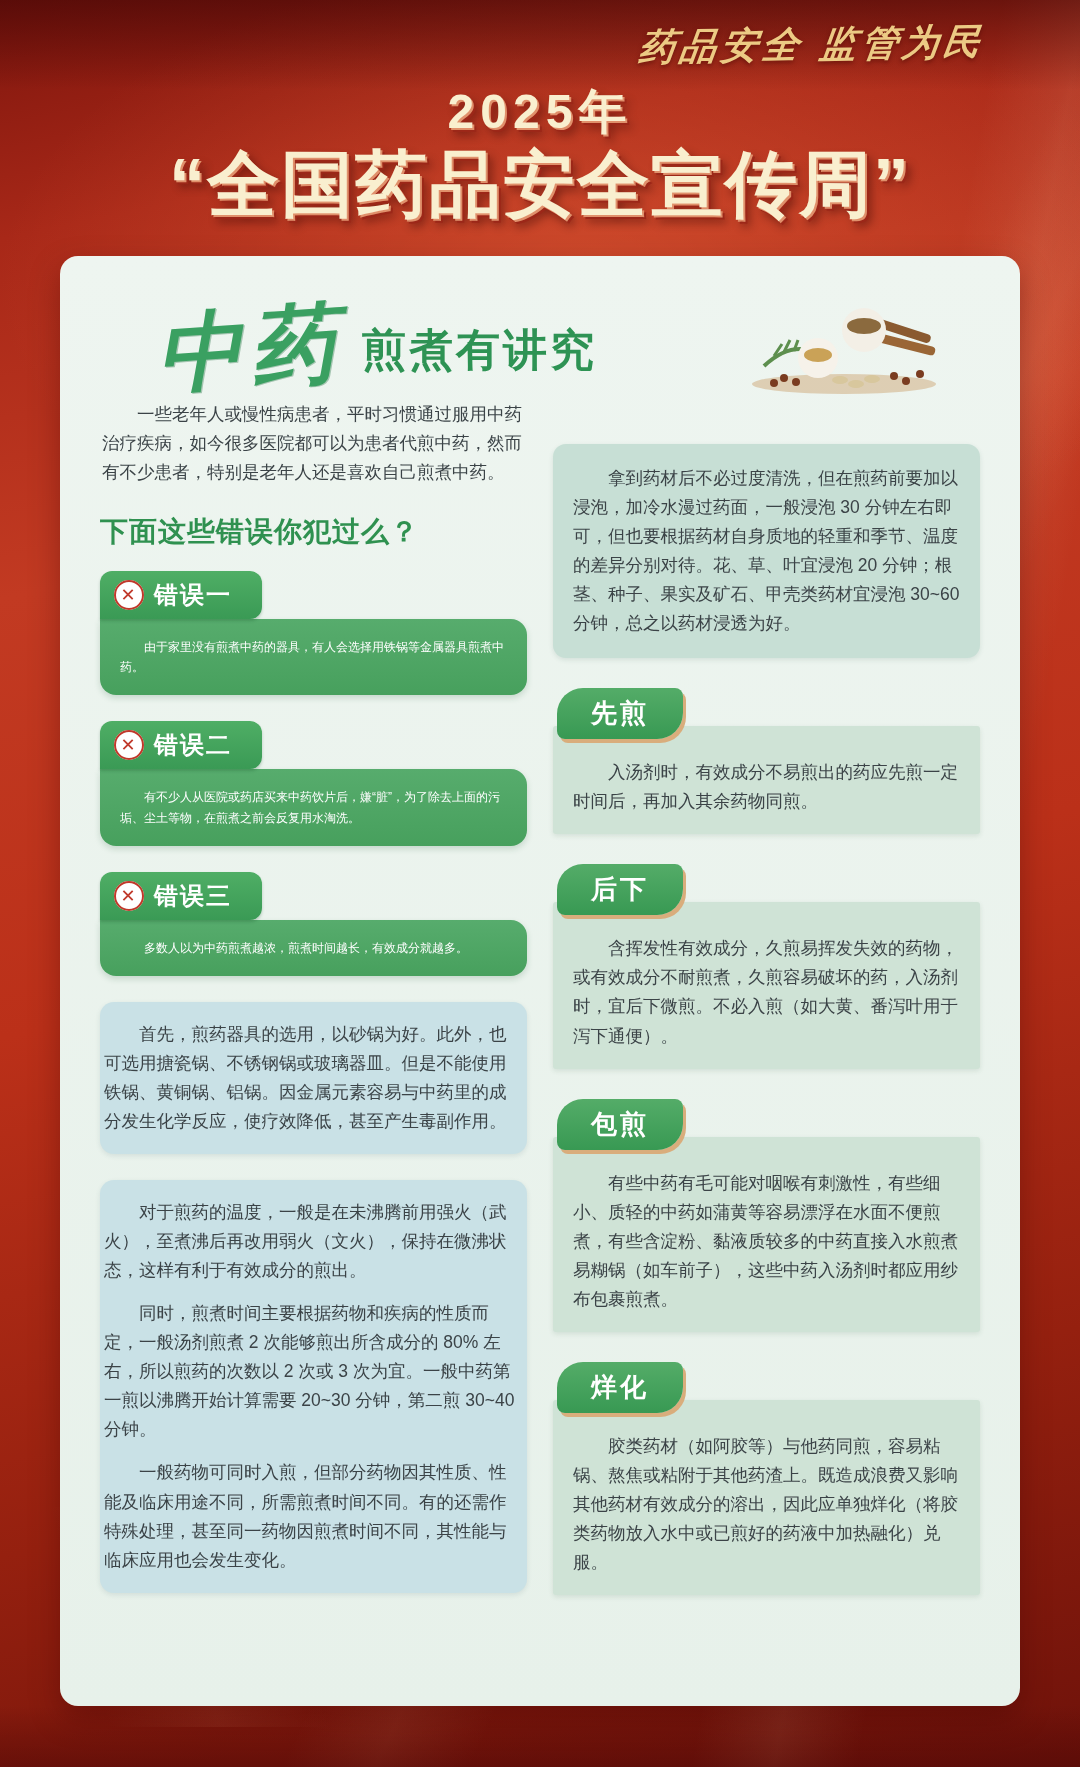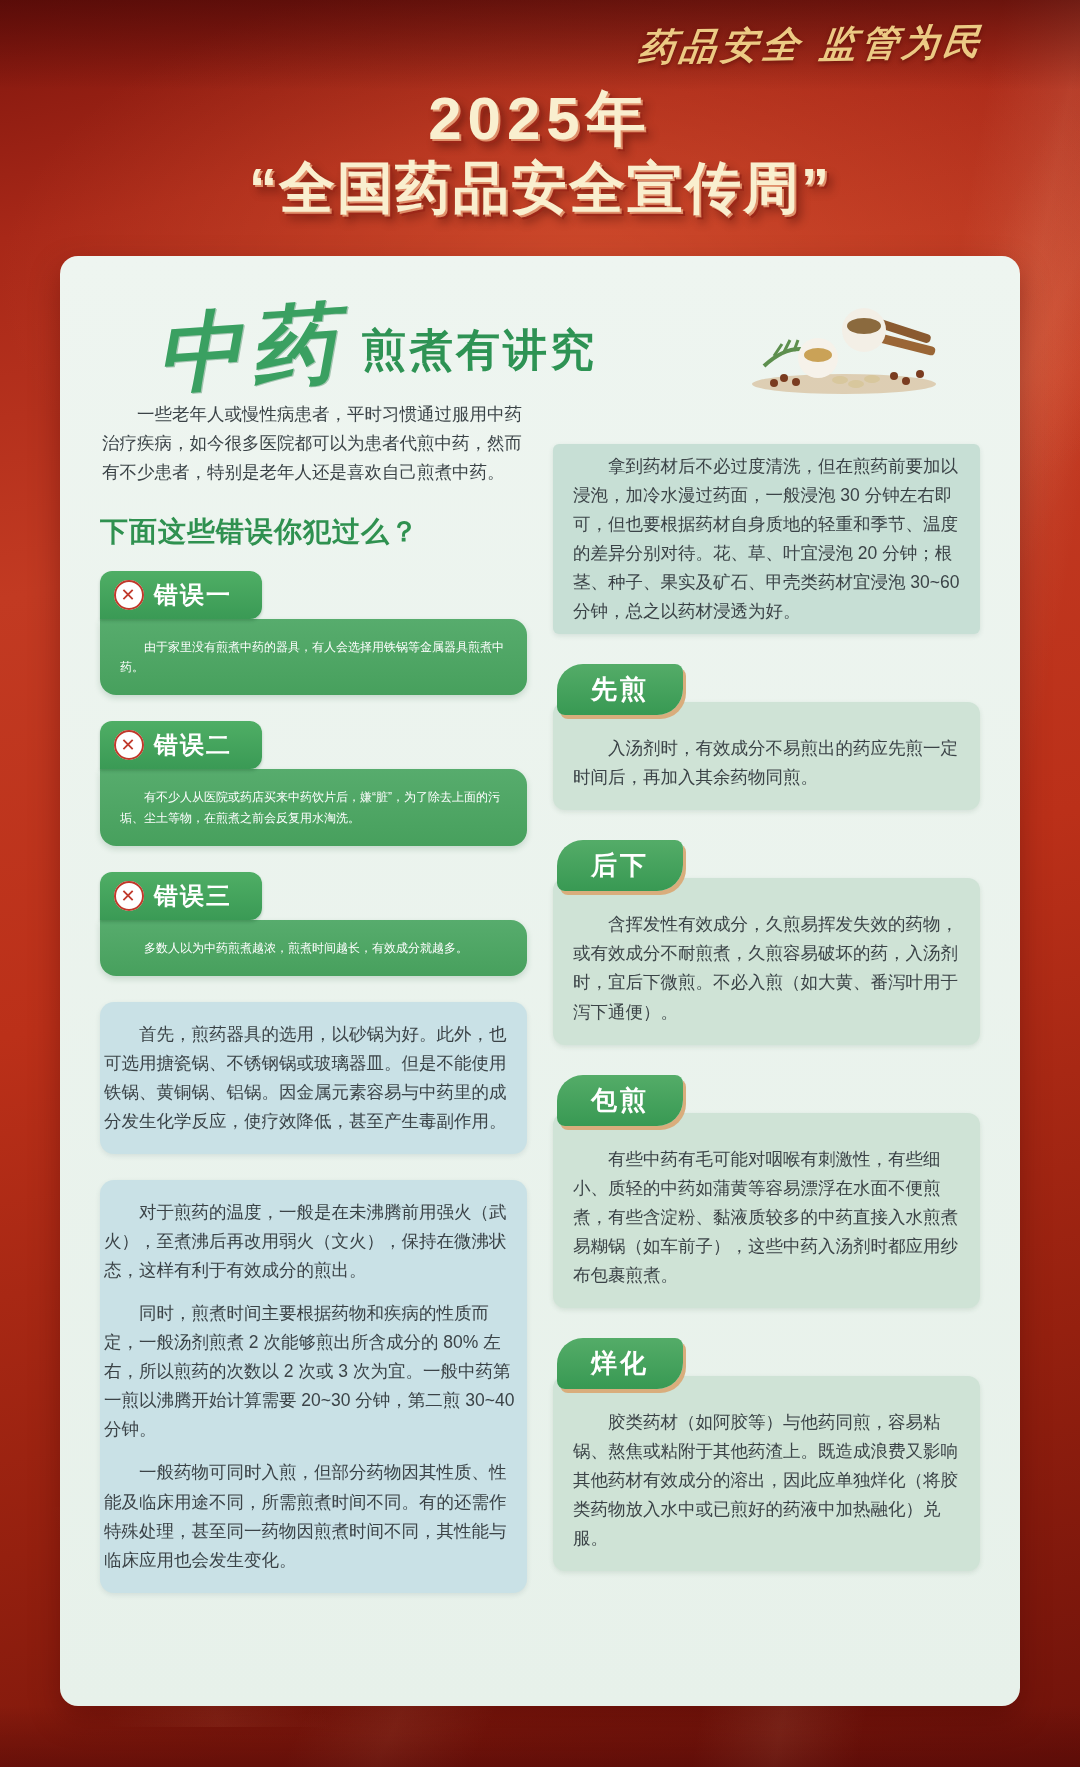--- a/index.html
+++ b/index.html
@@ -26,22 +26,22 @@
     font-size:37px;font-weight:900;color:#ecca84;
     text-shadow:0 2px 4px rgba(80,10,5,.6);
     transform:skewX(-8deg) rotate(-1deg);letter-spacing:4px;
     font-family:"DejaVu Serif","Liberation Serif",serif;font-style:italic;
   }
   .title-wrap{position:absolute;top:86px;left:0;right:0;text-align:center;}
   .title-line{
     color:#f9efcf;font-weight:900;letter-spacing:6px;
     text-shadow:2px 2px 0 #e0906b,4px 4px 0 #9c2718,6px 7px 10px rgba(40,0,0,.45);
   }
-  .title-line.l1{font-size:60px;line-height:1.1;}
-  .title-line.l2{font-size:56px;line-height:1.15;margin-top:4px;letter-spacing:2px;}
+  .title-line.l1{font-size:48px;line-height:1.1;}
+  .title-line.l2{font-size:72px;line-height:1.15;margin-top:4px;letter-spacing:2px;}
 
   .card{
     position:absolute;left:60px;right:60px;top:256px;height:1450px;
     background:linear-gradient(180deg,#eef5f0,#e7f1ea);
     border-radius:18px;box-shadow:0 12px 30px rgba(60,0,0,.35);
     padding:26px 40px 30px;box-sizing:border-box;
   }
   .card-header{display:flex;align-items:flex-end;margin-left:56px;height:104px;}
   .t-callig{
     font-size:86px;font-weight:900;color:#3aa061;line-height:.9;
@@ -78,35 +78,35 @@
     padding:18px 20px;font-size:12px;line-height:1.68;text-indent:2em;
     box-shadow:0 3px 6px rgba(30,90,50,.18);
   }
   .blue-box{
     background:#c9e1e6;border-radius:14px;padding:18px 4px;margin-top:26px;
     box-shadow:0 2px 5px rgba(50,90,100,.12);
   }
   .blue-box p.body-p:last-child{margin-bottom:0;}
 
   .soak-box{
-    background:#c7dfd5;border-radius:6px;padding:8px 20px;
+    background:#c7dfd5;border-radius:13px;padding:20px 20px;
     box-shadow:0 2px 5px rgba(40,90,70,.12);
   }
   .soak-box p.body-p{margin:0;}
 
   .m-sec{margin-top:30px;}
   .m-tab{
     display:inline-block;position:relative;z-index:2;
     background:linear-gradient(180deg,#54ac68,#389953);
     color:#fff;font-weight:900;font-size:26px;letter-spacing:3px;
     padding:8px 34px;border-radius:26px 8px 26px 8px;
     box-shadow:3px 4px 0 #d9ad7c;margin-left:4px;margin-bottom:-20px;text-align:center;
   }
   .m-box{
-    background:#cfe3d6;border-radius:12px;padding:32px 20px 18px;
+    background:#cfe3d6;border-radius:3px;padding:32px 20px 18px;
     box-shadow:0 2px 5px rgba(40,90,60,.12);
   }
   .m-box p.body-p{margin:0;}
 
   .bottom-shade{position:absolute;left:0;right:0;bottom:0;height:62px;
     background:linear-gradient(180deg,rgba(70,5,5,.0),rgba(70,5,5,.45));pointer-events:none;}
 </style>
 </head>
 <body>
 

